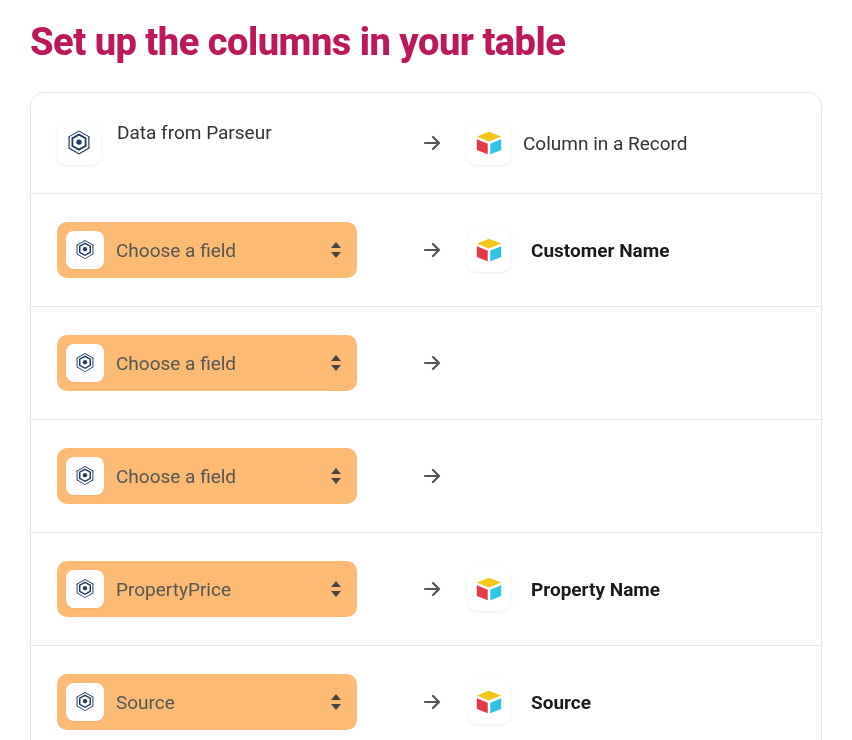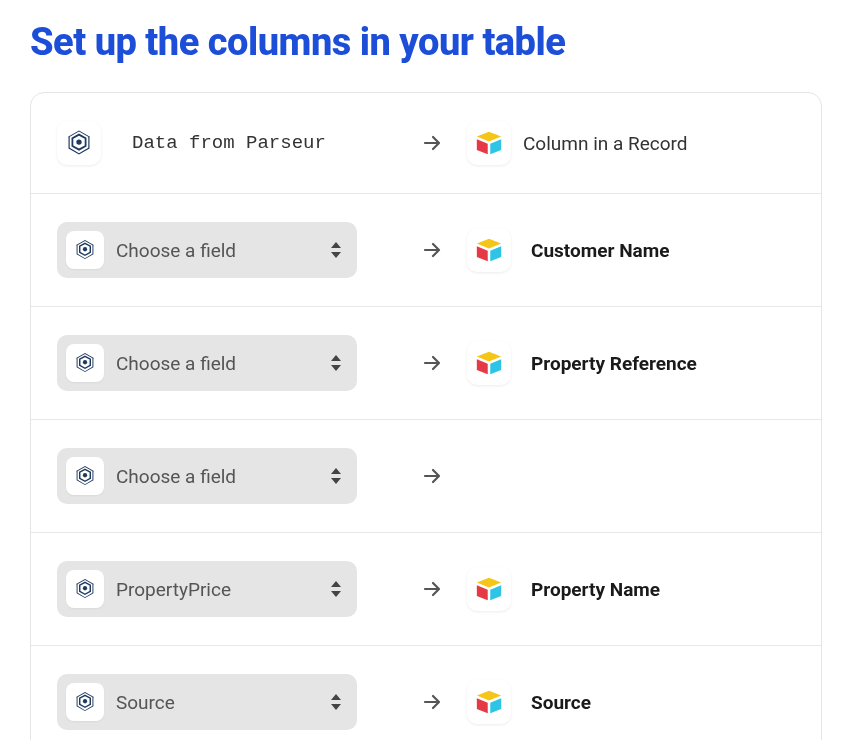--- a/index.html
+++ b/index.html
@@ -9,21 +9,21 @@
     }
     body {
       font-family: -apple-system, BlinkMacSystemFont, 'Segoe UI', Roboto, Helvetica, Arial, sans-serif;
       background: #ffffff;
       padding: 20px 30px;
       width: 852px;
     }
     .page-title {
       font-size: 38px;
       font-weight: 800;
-      color: #1d4ed8;
+      color: #be185d;
       margin-bottom: 28px;
       letter-spacing: -0.5px;
     }
     .mapping-table {
       border: 1px solid #e5e5e5;
       border-radius: 14px;
       overflow: hidden;
     }
     .mapping-row {
       display: flex;
@@ -46,33 +46,32 @@
       justify-content: center;
       align-items: center;
     }
     .right-cell {
       flex: 1;
       display: flex;
       align-items: center;
     }
     .header-label-left {
       display: flex;
-      align-items: center;
-      gap: 31px;
-      font-family: Liberation Mono, monospace;
+      align-items: flex-start;
+      gap: 16px;
     }
     .header-label-text {
       font-size: 19px;
       font-weight: 400;
       color: #333;
     }
     .field-selector {
       display: flex;
       align-items: center;
-      background: #e5e5e5;
+      background: #fdba74;
       border-radius: 10px;
       padding: 9px 14px 9px 9px;
       width: 300px;
       gap: 12px;
       cursor: pointer;
     }
     .field-selector-label {
       flex: 1;
       font-size: 19px;
       color: #555;
@@ -234,102 +233,94 @@
         <svg class="sort-svg">
             <use href="#sort-arrows"></use>
           </svg>
       </div>
     </div>
     <div class="arrow-cell">
       <svg class="arrow-svg">
           <use href="#arrow-right"></use>
         </svg>
     </div>
+  </div>
+
+  <div class="mapping-row">
+    <div class="left-cell">
+      <div class="field-selector">
+        <div class="icon-box">
+          <svg class="parseur-svg">
+              <use href="#parseur-icon"></use>
+            </svg>
+        </div>
+        <span class="field-selector-label">Choose a field</span>
+        <svg class="sort-svg">
+            <use href="#sort-arrows"></use>
+          </svg>
+      </div>
+    </div>
+    <div class="arrow-cell">
+      <svg class="arrow-svg">
+          <use href="#arrow-right"></use>
+        </svg>
+    </div>
+  </div>
+
+  <div class="mapping-row">
+    <div class="left-cell">
+      <div class="field-selector">
+        <div class="icon-box">
+          <svg class="parseur-svg">
+              <use href="#parseur-icon"></use>
+            </svg>
+        </div>
+        <span class="field-selector-label">PropertyPrice</span>
+        <svg class="sort-svg">
+            <use href="#sort-arrows"></use>
+          </svg>
+      </div>
+    </div>
+    <div class="arrow-cell">
+      <svg class="arrow-svg">
+          <use href="#arrow-right"></use>
+        </svg>
+    </div>
     <div class="right-cell">
       <div class="icon-box-lg">
         <svg class="airtable-svg">
             <use href="#airtable-icon"></use>
           </svg>
       </div>
-      <span class="column-label">Property Reference</span>
-    </div>
-  </div>
-
-  <div class="mapping-row">
-    <div class="left-cell">
-      <div class="field-selector">
-        <div class="icon-box">
-          <svg class="parseur-svg">
-              <use href="#parseur-icon"></use>
-            </svg>
-        </div>
-        <span class="field-selector-label">Choose a field</span>
-        <svg class="sort-svg">
-            <use href="#sort-arrows"></use>
-          </svg>
-      </div>
-    </div>
-    <div class="arrow-cell">
-      <svg class="arrow-svg">
-          <use href="#arrow-right"></use>
-        </svg>
-    </div>
-  </div>
-
-  <div class="mapping-row">
-    <div class="left-cell">
-      <div class="field-selector">
-        <div class="icon-box">
-          <svg class="parseur-svg">
-              <use href="#parseur-icon"></use>
-            </svg>
-        </div>
-        <span class="field-selector-label">PropertyPrice</span>
+      <span class="column-label">Property Name</span>
+    </div>
+  </div>
+
+  <div class="mapping-row">
+    <div class="left-cell">
+      <div class="field-selector">
+        <div class="icon-box">
+          <svg class="parseur-svg">
+              <use href="#parseur-icon"></use>
+            </svg>
+        </div>
+        <span class="field-selector-label">Source</span>
         <svg class="sort-svg">
             <use href="#sort-arrows"></use>
           </svg>
       </div>
     </div>
     <div class="arrow-cell">
       <svg class="arrow-svg">
           <use href="#arrow-right"></use>
         </svg>
     </div>
     <div class="right-cell">
       <div class="icon-box-lg">
         <svg class="airtable-svg">
             <use href="#airtable-icon"></use>
           </svg>
       </div>
-      <span class="column-label">Property Name</span>
-    </div>
-  </div>
-
-  <div class="mapping-row">
-    <div class="left-cell">
-      <div class="field-selector">
-        <div class="icon-box">
-          <svg class="parseur-svg">
-              <use href="#parseur-icon"></use>
-            </svg>
-        </div>
-        <span class="field-selector-label">Source</span>
-        <svg class="sort-svg">
-            <use href="#sort-arrows"></use>
-          </svg>
-      </div>
-    </div>
-    <div class="arrow-cell">
-      <svg class="arrow-svg">
-          <use href="#arrow-right"></use>
-        </svg>
-    </div>
-    <div class="right-cell">
-      <div class="icon-box-lg">
-        <svg class="airtable-svg">
-            <use href="#airtable-icon"></use>
-          </svg>
-      </div>
       <span class="column-label">Source</span>
     </div>
   </div>
 
 </div>
 
 </body></html>

